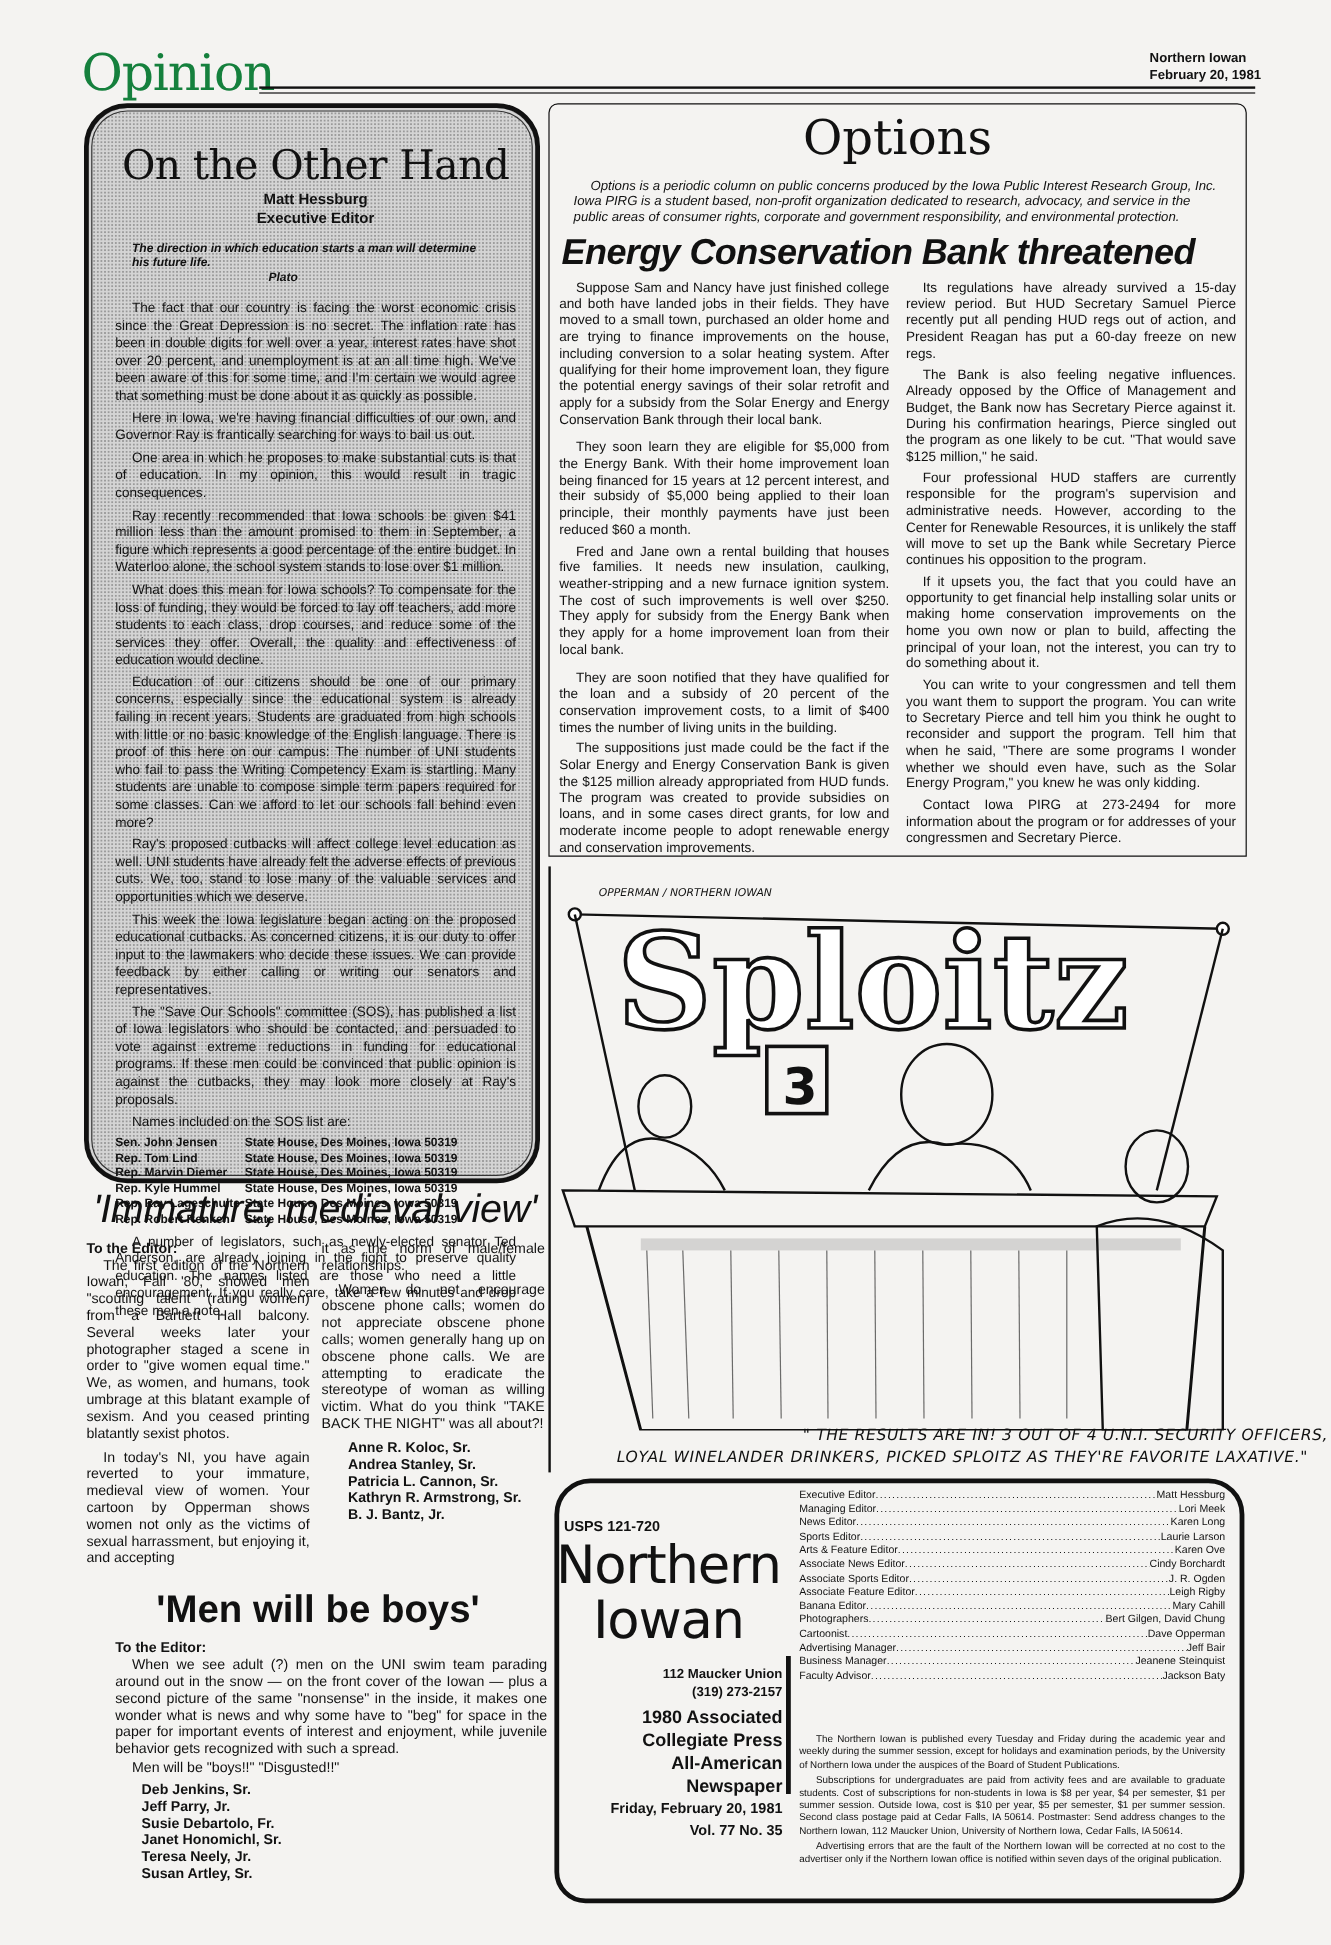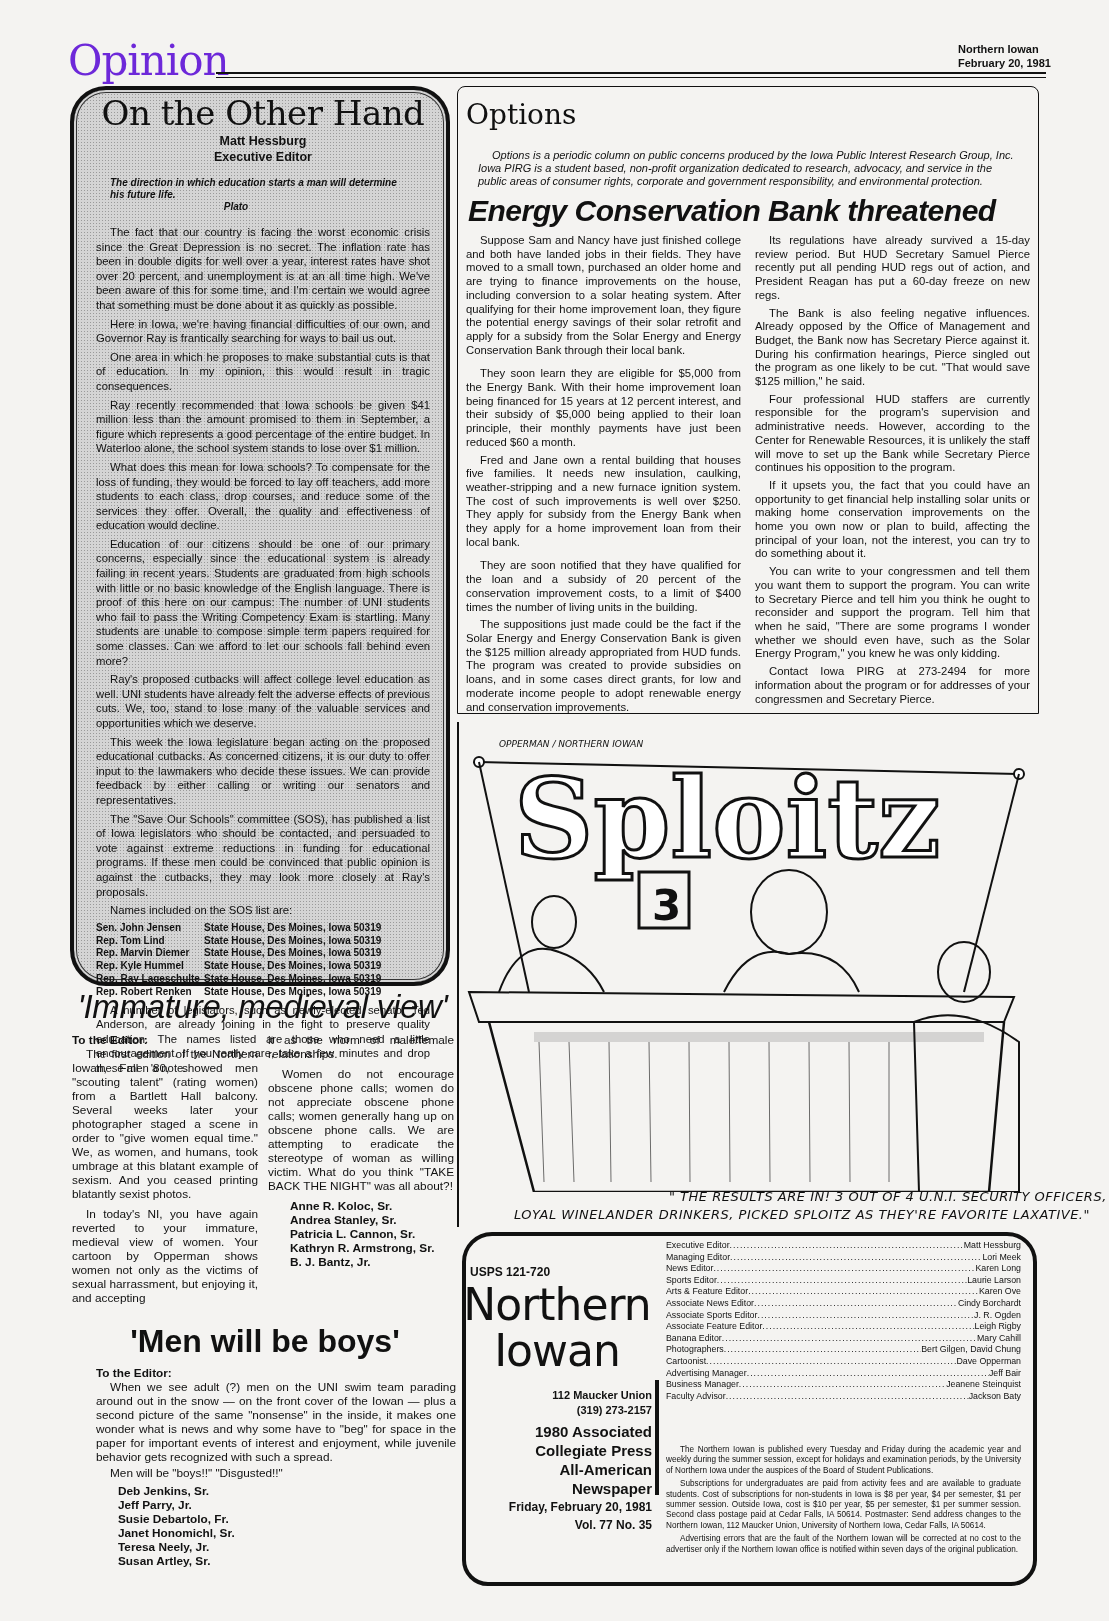--- a/index.html
+++ b/index.html
@@ -2,39 +2,39 @@
 <html><head>
 <meta charset="utf-8">
 <style>
   *{box-sizing:border-box;margin:0;padding:0}
   html,body{width:1109px;height:1621px;background:#f4f3f1;overflow:hidden}
   body{position:relative;font-family:"Liberation Sans",sans-serif;color:#111}
   .abs{position:absolute}
   p{text-indent:14px;text-align:justify}
 
   
-  #opinion-title{left:68px;top:38px;font-family:"DejaVu Serif",serif;font-size:42px;letter-spacing:-1px;line-height:46px;color:#6d28d9}
+  #opinion-title{left:68px;top:38px;font-family:"DejaVu Serif",serif;font-size:42px;letter-spacing:-1px;line-height:46px;color:#15803d}
   #rule{left:216px;top:72px;width:830px;height:6px;border-top:2px solid #111;border-bottom:1px solid #111}
   #paper-info{left:958px;top:42px;font-size:11px;font-weight:bold;line-height:14px}
 
   
   #oth{left:70px;top:86px;width:380px;height:900px;border:4px solid #111;border-radius:36px;
-       background-color:#d4d4d4;background-image:radial-gradient(#9a9a9a 0.7px,transparent 0.8px);background-size:3px 3px;padding:3px 16px 10px 22px;box-shadow:inset 0 0 0 2px #d4d4d4,inset 0 0 0 3px #333}
+       background-color:#d4d4d4;background-image:radial-gradient(#9a9a9a 0.7px,transparent 0.8px);background-size:3px 3px;padding:28px 16px 10px 22px;box-shadow:inset 0 0 0 2px #d4d4d4,inset 0 0 0 3px #333}
   #oth-title{font-family:"DejaVu Serif",serif;font-size:34px;text-align:center;line-height:40px;letter-spacing:-0.5px}
   .byline{text-align:center;font-weight:bold;font-size:12.5px;line-height:16px}
   #quote{font-style:italic;font-weight:bold;font-size:10px;line-height:12px;margin:12px 28px 12px 14px}
   #quote-attr{display:block;text-align:center;margin-right:40px}
   .oth-body p{font-size:11.3px;line-height:14.6px;margin-bottom:4px}
   #sos-list{font-size:10px;font-weight:bold;line-height:12.8px;margin:4px 0 4px 0}
   .sos-row{display:flex}
   .sos-name{width:108px}
 
   
   #options{left:457px;top:86px;width:582px;height:628px;border:1.5px solid #111;border-radius:8px 8px 0 0;padding:4px 8px}
-  #options-title{font-family:"DejaVu Serif",serif;font-size:28px;line-height:48px}
+  #options-title{font-family:"DejaVu Serif",serif;font-size:40px;text-align:center;line-height:48px}
   #options-intro{font-style:italic;font-size:11px;line-height:13px;margin:10px 14px 6px 12px;text-indent:14px;text-align:left}
   #energy-head{font-weight:bold;font-style:italic;font-size:30px;line-height:34px;letter-spacing:-0.5px;margin:6px 0 6px 2px}
   .cols{display:flex;gap:14px}
   .col{flex:1}
   .col p{font-size:11.3px;line-height:13.7px;margin-bottom:4px}
   .gap{margin-top:10px}
 
   
   #cartoon{left:457px;top:722px;width:582px;height:505px;border-left:2px solid #111}
   #cartoon-svg{position:absolute;left:0;top:0}

